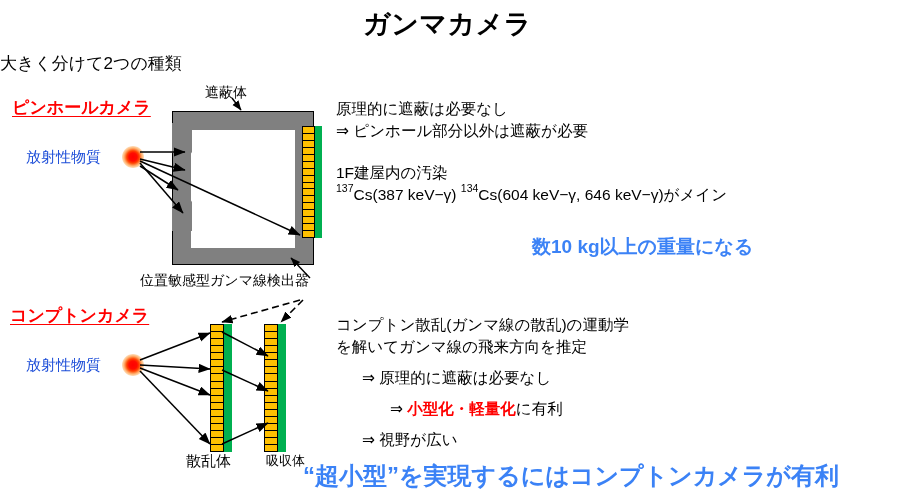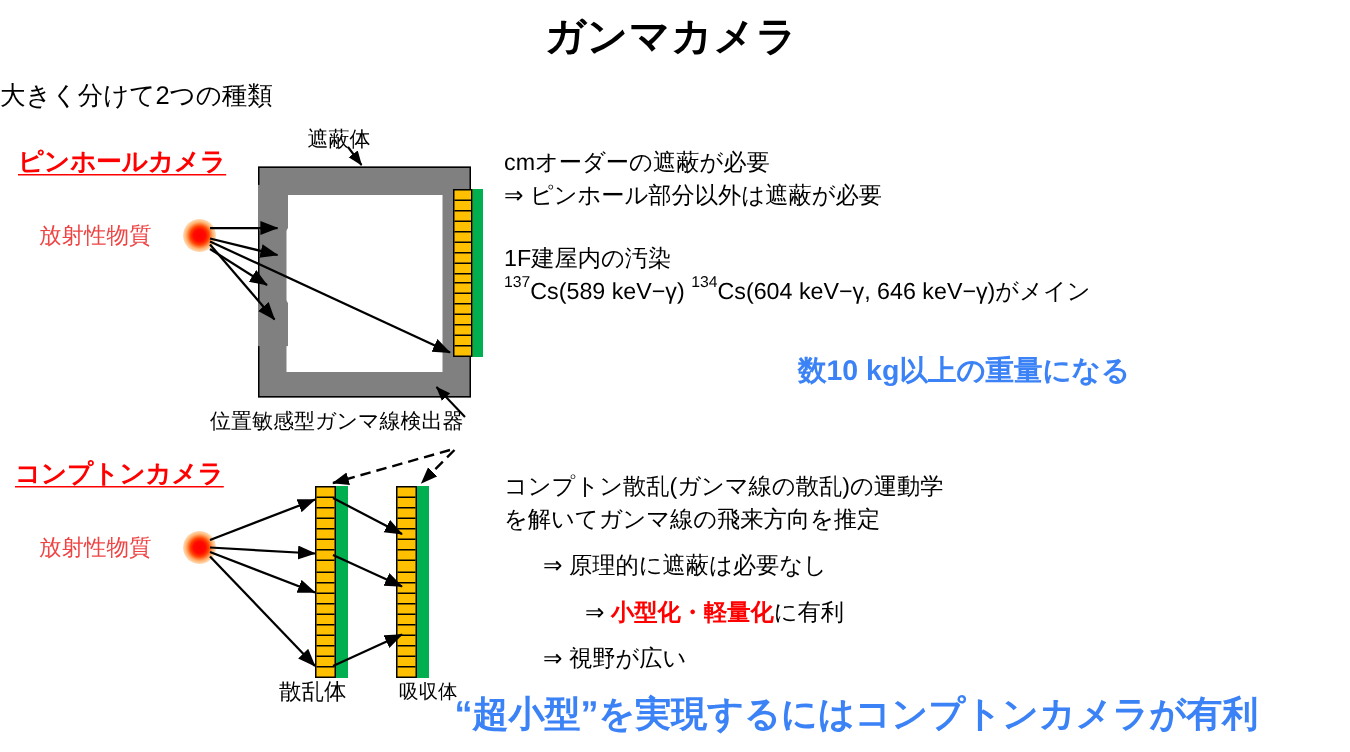--- a/index.html
+++ b/index.html
@@ -21,21 +21,21 @@
     font-size:17px;
   }
 
   .section-head{
     font-size:17px;font-weight:bold;color:#ff0000;
     text-decoration:underline;text-underline-offset:3px;
   }
   #pinhole-head{left:12px;top:96px;}
   #compton-head{left:10px;top:304px;}
 
-  .src-label{font-size:15px;color:#ef4444;}
+  .src-label{font-size:15px;color:#1d4ed8;}
   #pinhole-src-label{left:26px;top:148px;}
   #compton-src-label{left:26px;top:356px;}
 
   
   .source-dot{
     width:22px;height:22px;border-radius:50%;
     background:radial-gradient(circle at 50% 50%,
        #ff0000 0%, #ff0b00 26%, #ff4400 40%,
        rgba(255,120,0,0.55) 58%, rgba(255,170,60,0.18) 76%,
        rgba(255,200,120,0) 100%);
@@ -202,28 +202,28 @@
         <i></i>
         <i></i>
         <i></i>
     </div>
   </div>
 </div>
 <div class="abs" id="scatterer-label">散乱体</div>
 <div class="abs" id="absorber-label">吸収体</div>
 
 <div class="abs body-txt" id="txt-block-1">
-  <div class="nowrap">cmオーダーの遮蔽が必要</div>
+  <div class="nowrap">原理的に遮蔽は必要なし</div>
   <div class="nowrap">⇒ ピンホール部分以外は遮蔽が必要</div>
 </div>
 
 <div class="abs body-txt" id="txt-block-2">
   <div class="nowrap">1F建屋内の汚染</div>
   <div class="nowrap iso">
-    <sup>137</sup><span>Cs(589 keV−γ)</span>
+    <sup>137</sup><span>Cs(387 keV−γ)</span>
     <sup>134</sup><span>Cs(604 keV−γ, 646 keV−γ)がメイン</span>
   </div>
 </div>
 
 <div class="abs red-strong" id="weight-note">数10 kg以上の重量になる</div>
 
 <div class="abs body-txt" id="txt-block-3">
   <div class="nowrap">コンプトン散乱(ガンマ線の散乱)の運動学</div>
   <div class="nowrap">を解いてガンマ線の飛来方向を推定</div>
   <div class="line-sp"></div>

